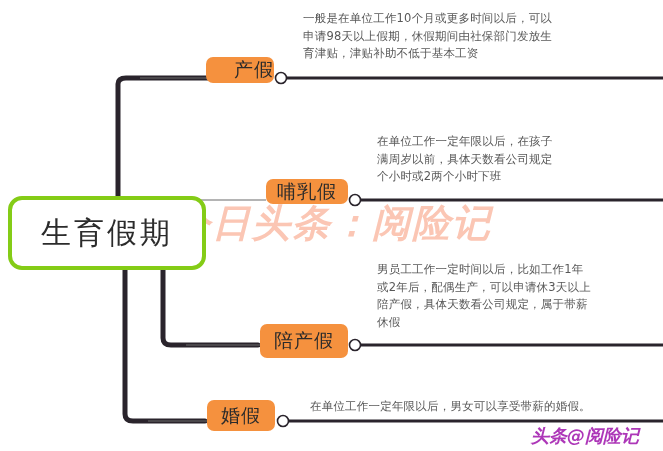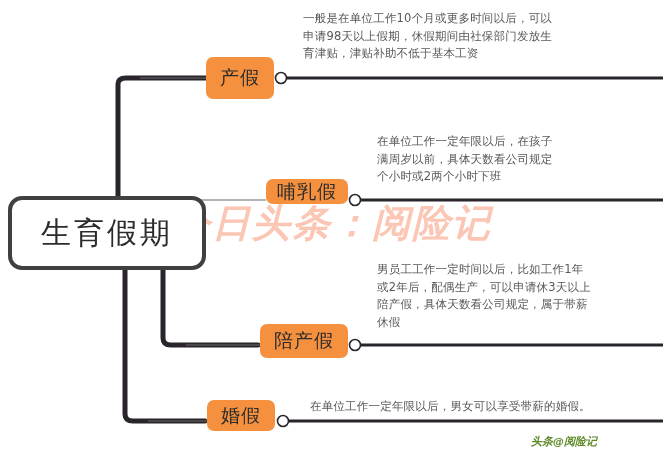--- a/index.html
+++ b/index.html
@@ -38,41 +38,40 @@
     font-style: italic;
     letter-spacing: 2px;
     color: #fbc6b4;
     white-space: nowrap;
     user-select: none;
   }
   .wm-corner {
     position: absolute;
     left: 531px;
     top: 424px;
-    font-size: 11px;
+    font-size: 18px;
     font-weight: bold;
     font-style: italic;
     letter-spacing: 0px;
-    color: #4d7c0f;
+    color: #a21caf;
     white-space: nowrap;
     opacity: .88;
     user-select: none;
-    margin-top: 10px;
   }
 
   
   .root-node {
     position: absolute;
     left: 8px;
     top: 196px;
     width: 198px;
     height: 74px;
     box-sizing: border-box;
     background: #ffffff;
-    border: 4px solid #404040;
+    border: 4px solid #84cc16;
     border-radius: 14px;
     display: flex;
     align-items: center;
     justify-content: center;
     z-index: 5;
   }
   .root-label {
     font-size: 30px;
     color: #2b2b2b;
     letter-spacing: 3px;
@@ -138,21 +137,21 @@
     <line x1="285" y1="421" x2="663" y2="421" stroke="#2a242c" stroke-width="3"></line>
     <circle cx="283" cy="421" r="5.5" fill="#ffffff" stroke="#2a242c" stroke-width="1.6"></circle>
   </svg>
 
   <div class="wm-center">今日头条：阅险记</div>
 
   <div class="root-node">
     <span class="root-label">生育假期</span>
   </div>
 
-  <div class="branch-node" style="left:206px; top:57px; width:68px; height:42px;">
+  <div class="branch-node" style="left:206px; top:57px; width:68px; height:26px;justify-content:flex-end;">
     <span class="branch-label">产假</span>
   </div>
   <div class="desc" style="left:303px; top:10px;">
     <div>一般是在单位工作10个月或更多时间以后，可以</div>
     <div>申请98天以上假期，休假期间由社保部门发放生</div>
     <div>育津贴，津贴补助不低于基本工资</div>
   </div>
 
   <div class="branch-node" style="left:266px; top:179px; width:82px; height:25px;">
     <span class="branch-label">哺乳假</span>

